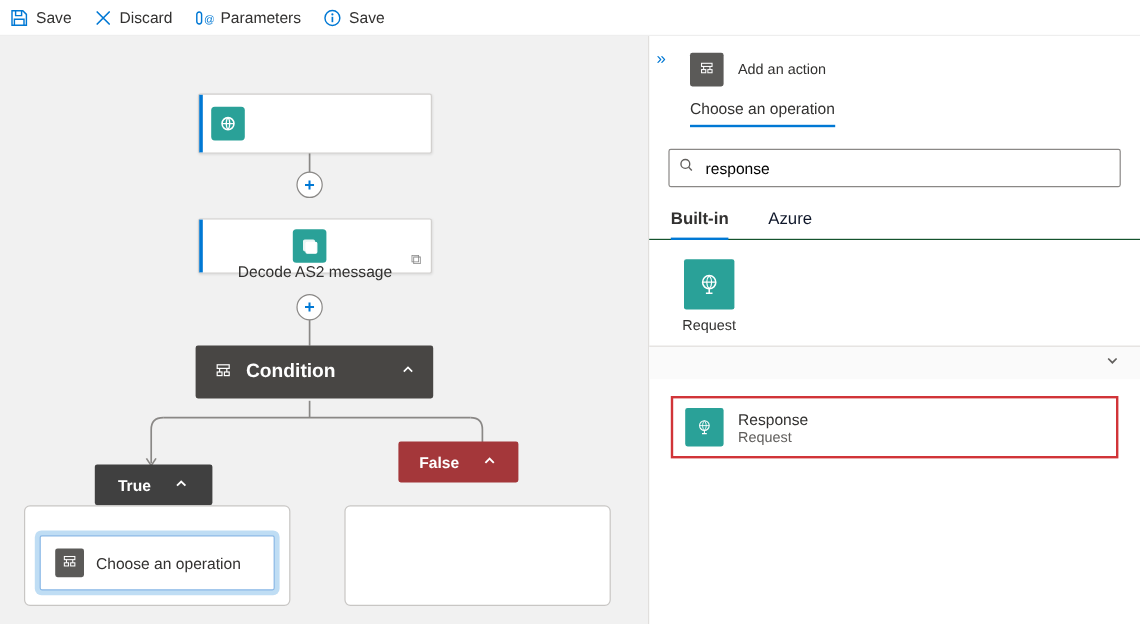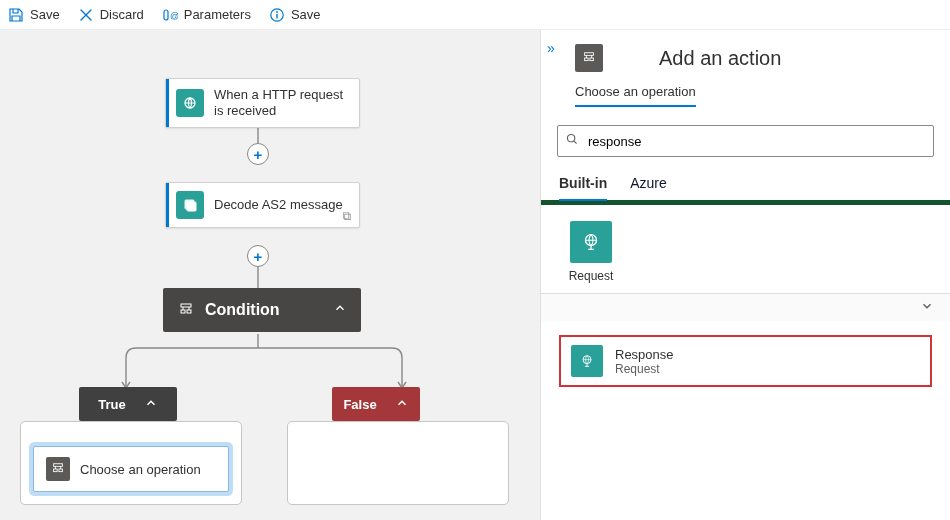--- a/index.html
+++ b/index.html
@@ -45,29 +45,29 @@
   .choose-op { position:absolute; background:#fff; border:1px solid #8ab8e6; border-radius:2px; display:flex; align-items:center; padding:10px 12px; gap:10px; box-shadow:0 0 0 4px rgba(0,120,212,0.25); cursor:pointer; }
   .choose-op .iconsq { width:24px; height:24px; background:#5b5a58; border-radius:2px; display:flex; align-items:center; justify-content:center; }
   .choose-op .iconsq svg { width:14px; height:14px; stroke:#fff; fill:none; }
 
   
   .right { width:410px; border-left:1px solid #e1dfdd; background:#fff; position:relative; display:flex; flex-direction:column; }
   .collapse { position:absolute; left:6px; top:10px; color:#0078d4; font-size:14px; cursor:pointer; }
   .r-header { display:flex; align-items:center; gap:12px; padding:14px 20px 10px 34px; }
   .r-header .iconsq { width:28px; height:28px; background:#5b5a58; border-radius:2px; display:flex; align-items:center; justify-content:center; }
   .r-header .iconsq svg { width:14px; height:14px; stroke:#fff; fill:none; }
-  .r-header .title { font-size:20px;margin-left:44px; }
+  .r-header .title { font-size:12px; }
   .r-sub { padding:0 20px 4px 34px; }
   .r-sub .label { font-size:13px; color:#323130; border-bottom:2px solid #0078d4; display:inline-block; padding-bottom:6px; }
   .search { margin:14px 16px 12px 16px; position:relative; }
   .search input { width:100%; height:32px; border:1px solid #8a8886; border-radius:2px; padding:0 8px 0 30px; font-size:13px; outline:none; }
   .search .sicon { position:absolute; left:8px; top:50%; transform:translateY(-50%); color:#605e5c; }
   .search .sicon svg { width:14px; height:14px; stroke:currentColor; fill:none; }
 
-  .scope-tabs { display:flex; gap:23px; padding:0 18px; font-size:14px; border-bottom:5px solid #14532d; }
+  .scope-tabs { display:flex; gap:33px; padding:0 18px; font-size:14px; border-bottom:1px solid #14532d; }
   .scope-tabs .tab { padding:6px 0 8px 0; cursor:pointer; color:#0f172a; }
   .scope-tabs .tab.active { color:#323130; font-weight:600; border-bottom:2px solid #0078d4; margin-bottom:-1px; }
 
   .connector-tile { display:flex; flex-direction:column; align-items:center; width:60px; margin:16px 0 10px 20px; cursor:pointer; }
   .connector-tile .tile { width:42px; height:42px; border-radius:2px; background:#2aa198; display:flex; align-items:center; justify-content:center; }
   .connector-tile .tile svg { width:22px; height:22px; stroke:#fff; fill:none; }
   .connector-tile .lbl { font-size:12px; margin-top:6px; color:#323130; }
 
   .section-divider { border-top:1px solid #e1dfdd; position:relative; height:28px; background:#fafafa; }
   .section-divider .chev { position:absolute; right:16px; top:50%; transform:translateY(-50%); color:#605e5c; }
@@ -142,26 +142,25 @@
       </svg>
 
       <div class="card" style="left:165px; top:48px; width:195px; height:50px;">
         <div class="accent"></div>
         <div class="iconsq">
           <svg viewBox="0 0 16 16">
               <circle cx="8" cy="8" r="5" fill="none" stroke-width="1.3"></circle>
               <path d="M3 8h10M8 3c2 2 2 8 0 10M8 3c-2 2-2 8 0 10" stroke-width="1.1" fill="none"></path>
             </svg>
         </div>
-        <div class="title">When a HTTP request is received</div>
       </div>
 
       <div class="plus" style="left:247px; top:113px;">+</div>
 
-      <div class="card link-ind" style="left:165px; top:152px; width:195px; height:46px;">
+      <div class="card link-ind" style="left:165px; top:152px; width:195px; height:46px;flex-direction:column;">
         <div class="accent"></div>
         <div class="iconsq" style="background:#2aa198;">
           <svg viewBox="0 0 16 16">
               <rect x="3" y="3" width="9" height="9" rx="1" fill="#fff" opacity="0.9"></rect>
               <rect x="5" y="5" width="9" height="9" rx="1" fill="#fff"></rect>
             </svg>
         </div>
         <div class="title">Decode AS2 message</div>
       </div>
 
@@ -199,21 +198,21 @@
           <svg viewBox="0 0 16 16">
               <rect x="3" y="2" width="10" height="3"></rect>
               <path d="M5 5v3M11 5v3"></path>
               <rect x="3" y="8" width="4" height="3"></rect>
               <rect x="9" y="8" width="4" height="3"></rect>
             </svg>
         </div>
         <span style="font-size:13px;">Choose an operation</span>
       </div>
 
-      <div class="branch-header false" style="left:332px; top:357px; width:88px;">
+      <div class="branch-header false" style="left:332px; top:338px; width:100px;">
         <span>False</span>
         <span class="chev"><svg viewBox="0 0 16 16">
               <path d="M4 10l4-4 4 4" stroke-width="1.8"></path>
             </svg></span>
       </div>
       <div class="branch-box" style="left:287px; top:391px; width:222px; height:84px;"></div>
     </div>
   </div>
 
   <div class="right">

